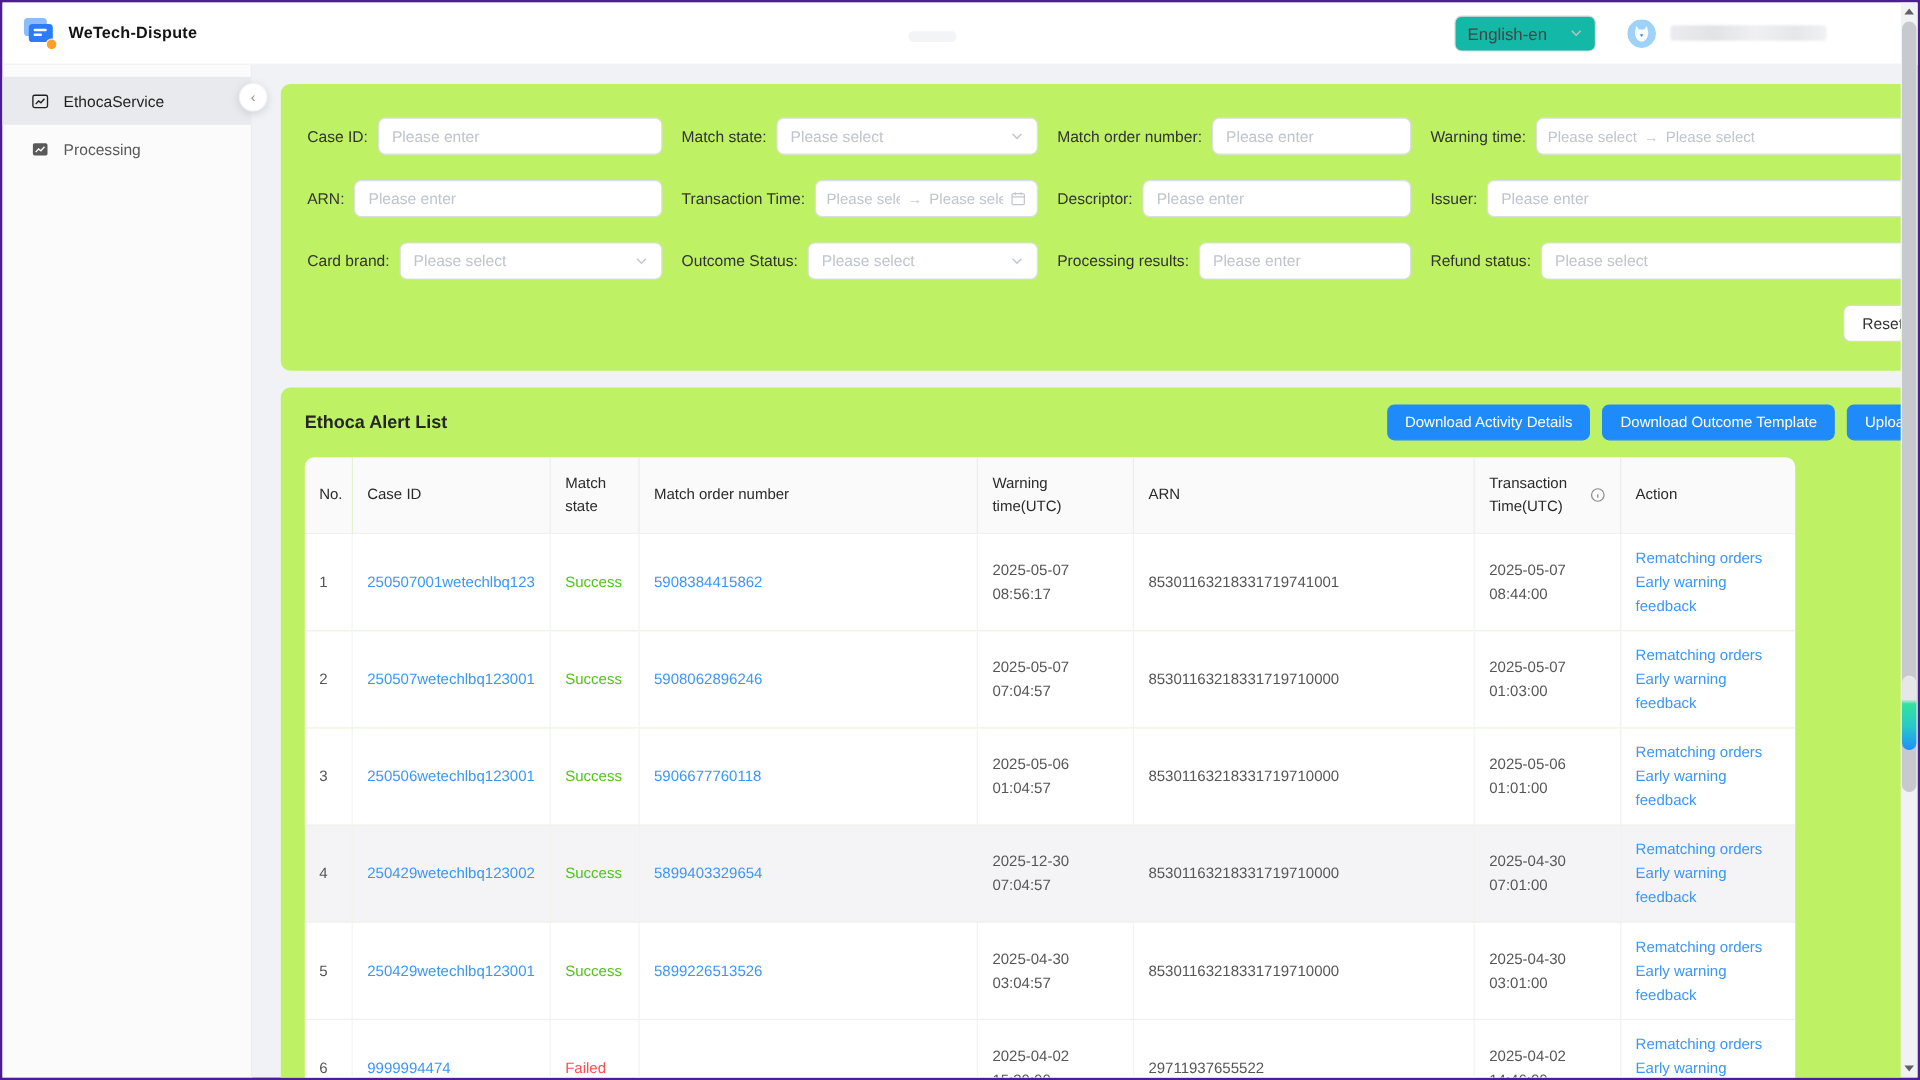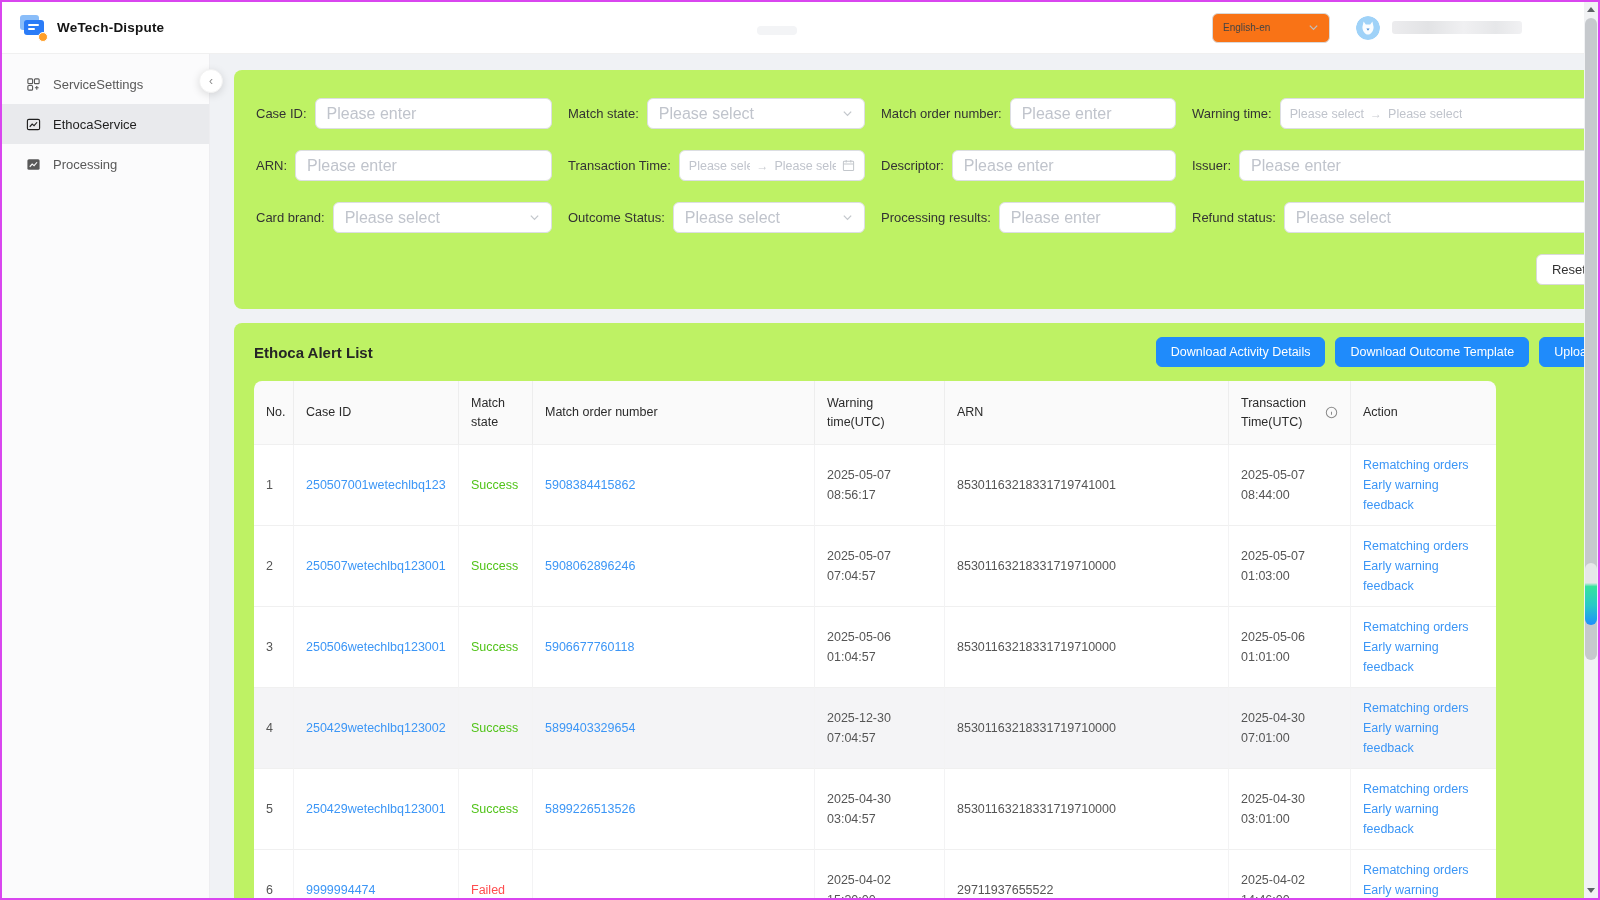--- a/index.html
+++ b/index.html
@@ -1,40 +1,40 @@
 <!DOCTYPE html>
 <html style="--accent: #1f8bfb; --link: #3c96f6; --success: #52c41a; --failed: #ff4d4f; --grad-top: #35e29e; --grad-bottom: #1e8ffc;"><head>
 <meta charset="utf-8">
 <style>
   * { box-sizing: border-box; margin: 0; padding: 0; }
   html, body { width: 1600px; height: 900px; overflow: hidden; }
   body { font-family: "Liberation Sans", sans-serif; background: #fff; }
 
   .frame { position: relative; width: 1600px; height: 900px;
-           border: 2px solid #d946ef; background: #f0f2f5; overflow: hidden; }
+           border: 2px solid #4c1d95; background: #f0f2f5; overflow: hidden; }
 
   
   .topbar { position: absolute; top: 0; left: 0; right: 0; height: 52px; background: #fff;
             border-bottom: 1px solid #f0f0f0; display: flex; align-items: center;
             justify-content: space-between; padding: 0 76px 0 18px; z-index: 5; }
   .brand { display: flex; align-items: center; gap: 10px; }
   .logo { position: relative; width: 27px; height: 25px; }
   .logo .l-back { position: absolute; left: 0; top: 0; width: 19px; height: 15px; background: #8abdf9; border-radius: 3px; }
   .logo .l-front { position: absolute; left: 4px; top: 5px; width: 20px; height: 15px; background: #2b7cf7; border-radius: 3px; }
   .logo .l-front::before, .logo .l-front::after { content: ""; position: absolute; left: 4px; height: 2px; background: #fff; border-radius: 1px; }
   .logo .l-front::before { top: 4px; width: 11px; }
   .logo .l-front::after { top: 8px; width: 7px; }
   .logo .l-badge { position: absolute; right: -1px; bottom: -2px; width: 10px; height: 10px;
                    background: #ff9f29; border-radius: 50%; border: 1.5px solid #fff; }
   .brand-name { font-size: 13.5px; font-weight: 700; color: #141414; letter-spacing: .2px; }
   .smudge { position: absolute; left: 755px; top: 24px; width: 40px; height: 9px; background: #f3f4f6; border-radius: 4px; }
   .topbar-right { display: flex; align-items: center; gap: 12px; }
   .lang-select { height: 30px; min-width: 118px; border: 1px solid #d9d9d9; border-radius: 6px;
                  display: flex; align-items: center; justify-content: space-between; gap: 10px;
-                 padding: 0 10px; font-size: 10px; color: #444; cursor: pointer; background: #f97316; }
+                 padding: 0 10px; font-size: 14px; color: #444; cursor: pointer; background: #14b8a6; }
   .lang-select svg { width: 11px; height: 11px; stroke: #bfbfbf; }
   .avatar { width: 24px; height: 24px; border-radius: 50%; overflow: hidden; margin-left: 14px; flex: none; }
   .redacted-name { width: 130px; height: 13px; border-radius: 3px; filter: blur(.7px);
                    background: linear-gradient(90deg,#ececee 0%,#e2e3e5 28%,#f0f0f2 55%,#e6e7e9 80%,#f1f1f3 100%); }
 
   
   .sidebar { position: absolute; top: 52px; left: 0; bottom: 0; width: 208px; background: #fbfbfc;
              border-right: 1px solid #ededf0; padding-top: 10px; z-index: 4; }
   .side-item { height: 40px; display: flex; align-items: center; gap: 12px; padding: 0 12px 0 24px;
                font-size: 13px; color: #595959; cursor: pointer; }
@@ -47,21 +47,21 @@
 
   
   .main { position: absolute; left: 208px; top: 52px; right: 14px; bottom: 0; overflow: hidden; }
   .card { width: 1551px; margin-left: 24px; background: #bef264; border-radius: 8px; }
 
   .filter-card { margin-top: 16px; padding: 28px 20px 24px 22px; }
   .filter-grid { display: grid; grid-template-columns: 296px 297px 295px 1fr; column-gap: 16px; row-gap: 21px; }
   .f-item { display: flex; align-items: center; min-width: 0; }
   .f-label { font-size: 13px; color: #333; white-space: nowrap; margin-right: 8px; }
   .f-field { flex: 1; min-width: 0; height: 31px; border: 1px solid #dcdee2; border-radius: 6px;
-             background: #fff; font-size: 16px; color: #c0c4cc; padding: 0 11px;
+             background: #fff; font-size: 13px; color: #c0c4cc; padding: 0 11px;
              display: flex; align-items: center; gap: 5px; }
   input.f-field { display: block; color: #333; }
   input.f-field::placeholder { color: #c0c4cc; }
   .f-select svg, .f-range svg { flex: none; margin-left: auto; }
   .f-select .chev { width: 11px; height: 11px; stroke: #c3c7cc; }
   .f-range { font-size: 12.5px; padding: 0 9px; gap: 6px; }
   .f-range .arrow { color: #c9ccd1; font-size: 12px; }
   .f-range .cal { width: 13px; height: 13px; stroke: #c3c7cc; }
   .f-range .ph { white-space: nowrap; overflow: hidden; }
   .filter-actions { display: flex; justify-content: flex-end; align-items: center; gap: 12px; margin-top: 21px; }
@@ -139,31 +139,20 @@
           <path d="M7.6 5.6l2.2 3h4.4l2.2-3 1.2 5.4c0 4.2-2.7 7.6-5.6 7.6s-5.6-3.4-5.6-7.6l1.2-5.4z" fill="#fff" opacity=".95"></path>
           <path d="M10.4 12.6h3.2l-1.6 2.2z" fill="#4a90d9"></path>
         </svg>
       </span>
       <span class="redacted-name"></span>
     </div>
   </header>
 
   <aside class="sidebar">
     <nav id="sidebar-nav">
-        <div class="side-item">
-          <span style="display:flex">
-            <svg viewBox="0 0 16 16" fill="none" stroke="currentColor" stroke-width="1.2">
-              <rect x="2" y="2" width="5" height="5" rx="1"></rect>
-              <rect x="9" y="2" width="5" height="5" rx="1"></rect>
-              <rect x="2" y="9" width="5" height="5" rx="1"></rect>
-              <path d="M11.5 9.5v4M9.5 11.5h4"></path>
-            </svg>
-          </span>
-          <span>ServiceSettings</span>
-        </div>
         <div class="side-item active">
           <span style="display:flex">
             <svg viewBox="0 0 16 16" fill="none" stroke="currentColor" stroke-width="1.2">
               <rect x="1.5" y="2.5" width="13" height="11" rx="1.6"></rect>
               <polyline points="4,10.4 6.6,7.6 8.6,9.2 11.8,5.6"></polyline>
             </svg>
           </span>
           <span>EthocaService</span>
         </div>
         <div class="side-item">

